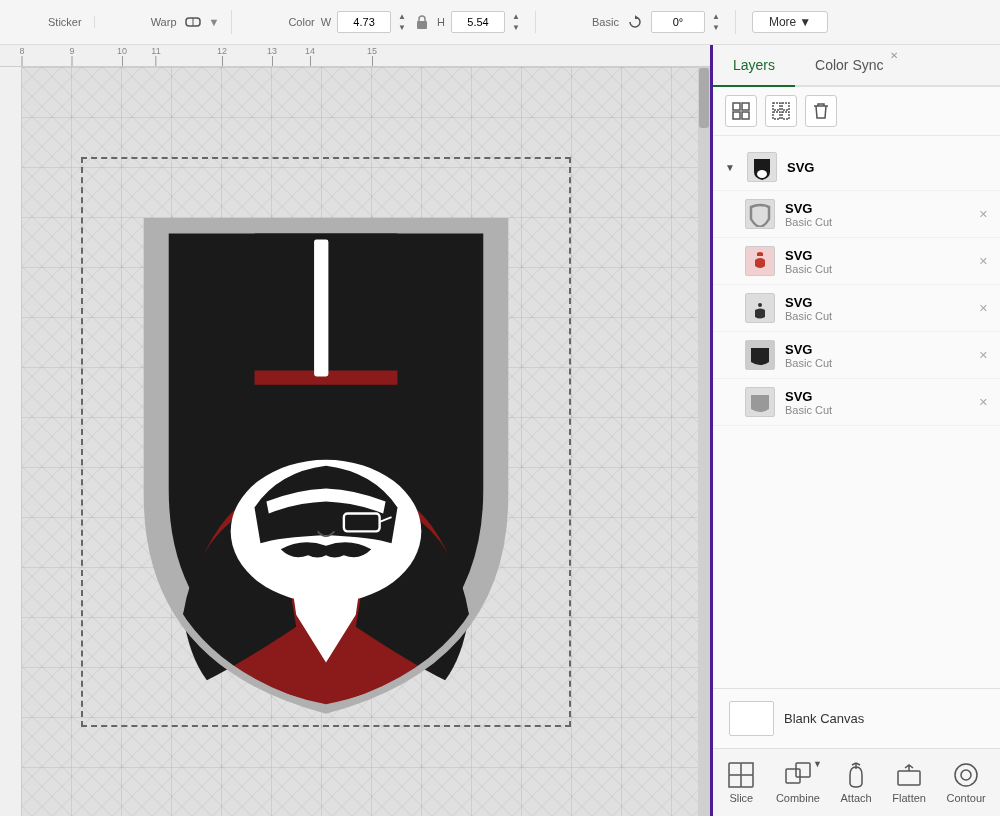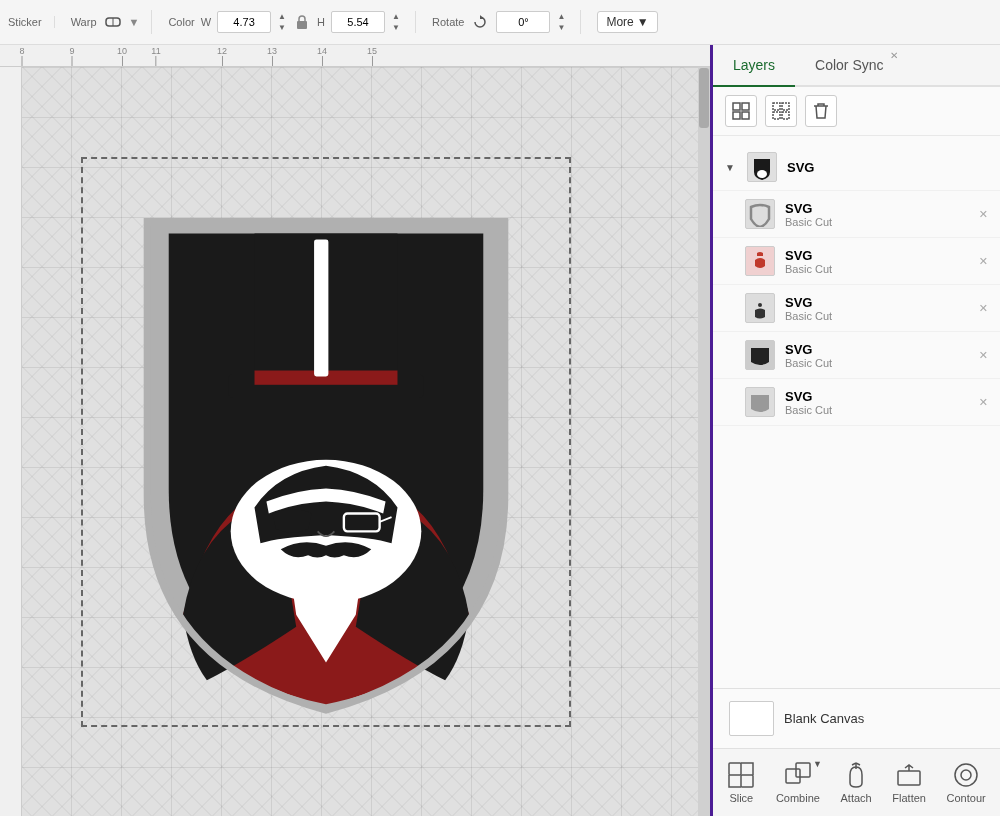--- a/index.html
+++ b/index.html
@@ -19,20 +19,21 @@
       display: flex;
       align-items: center;
       gap: 4px;
       border-right: 1px solid #ddd;
       padding-right: 12px;
     }
     .toolbar-group:last-child { border-right: none; }
     .toolbar-label {
       font-size: 11px;
       color: #666;
+      margin-left: 40px;
     }
     .toolbar-input {
       width: 54px;
       height: 22px;
       border: 1px solid #ccc;
       font-size: 11px;
       text-align: center;
       background: white;
       border-radius: 2px;
     }
@@ -50,21 +51,21 @@
     }
     .more-btn {
       display: flex;
       align-items: center;
       gap: 3px;
       cursor: pointer;
       font-size: 12px;
       color: #333;
       border: 1px solid #ccc;
       border-radius: 3px;
-      padding: 3px 8px;
+      padding: 3px 16px;
       background: white;
     }
 
     
     #main {
       display: flex;
       height: calc(816px - 45px);
     }
 
     
@@ -392,21 +393,21 @@
       <path d="M4 8V6a3 3 0 016 0v2" stroke="#888" stroke-width="1.5" fill="none"></path>
     </svg>
     <span style="font-size:11px;margin:0 2px;color:#666">H</span>
     <input class="toolbar-input" value="5.54" style="">
     <div style="display:flex;flex-direction:column;gap:1px;">
       <div style="width:14px;height:10px;display:flex;align-items:center;justify-content:center;cursor:pointer;font-size:8px;color:#666;">▲</div>
       <div style="width:14px;height:10px;display:flex;align-items:center;justify-content:center;cursor:pointer;font-size:8px;color:#666;">▼</div>
     </div>
   </div>
   <div class="toolbar-group">
-    <span class="toolbar-label">Rotate</span>
+    <span class="toolbar-label">Basic</span>
     <button class="toolbar-icon-btn">
       <svg width="16" height="16" viewBox="0 0 16 16" fill="none">
         <path d="M3 8a5 5 0 105-5" stroke="#555" stroke-width="1.5" fill="none"></path>
         <polyline points="8,1 8,5 12,5" fill="#555"></polyline>
       </svg>
     </button>
     <input class="toolbar-input" value="0°" style="">
     <div style="display:flex;flex-direction:column;gap:1px;">
       <div style="width:14px;height:10px;font-size:8px;color:#666;display:flex;align-items:center;justify-content:center;cursor:pointer">▲</div>
       <div style="width:14px;height:10px;font-size:8px;color:#666;display:flex;align-items:center;justify-content:center;cursor:pointer">▼</div>
@@ -424,21 +425,21 @@
 
     <div id="ruler-top">
       <div style="position:relative;width:100%;height:100%;padding-left:22px;">
         <div style="position:relative;height:100%;">
           <span class="ruler-tick major" style="left:0px">8</span>
           <span class="ruler-tick major" style="left:50px">9</span>
           <span class="ruler-tick major" style="left:100px">10</span>
           <span class="ruler-tick major" style="left:134px">11</span>
           <span class="ruler-tick major" style="left:200px">12</span>
           <span class="ruler-tick major" style="left:250px">13</span>
-          <span class="ruler-tick major" style="left:300px">14</span>
+          <span class="ruler-tick major" style="left:288px">14</span>
           <span class="ruler-tick major" style="left:350px">15</span>
         </div>
       </div>
     </div>
 
     <div id="ruler-left"></div>
 
     <div id="canvas">
 
       <div id="logo-container">

